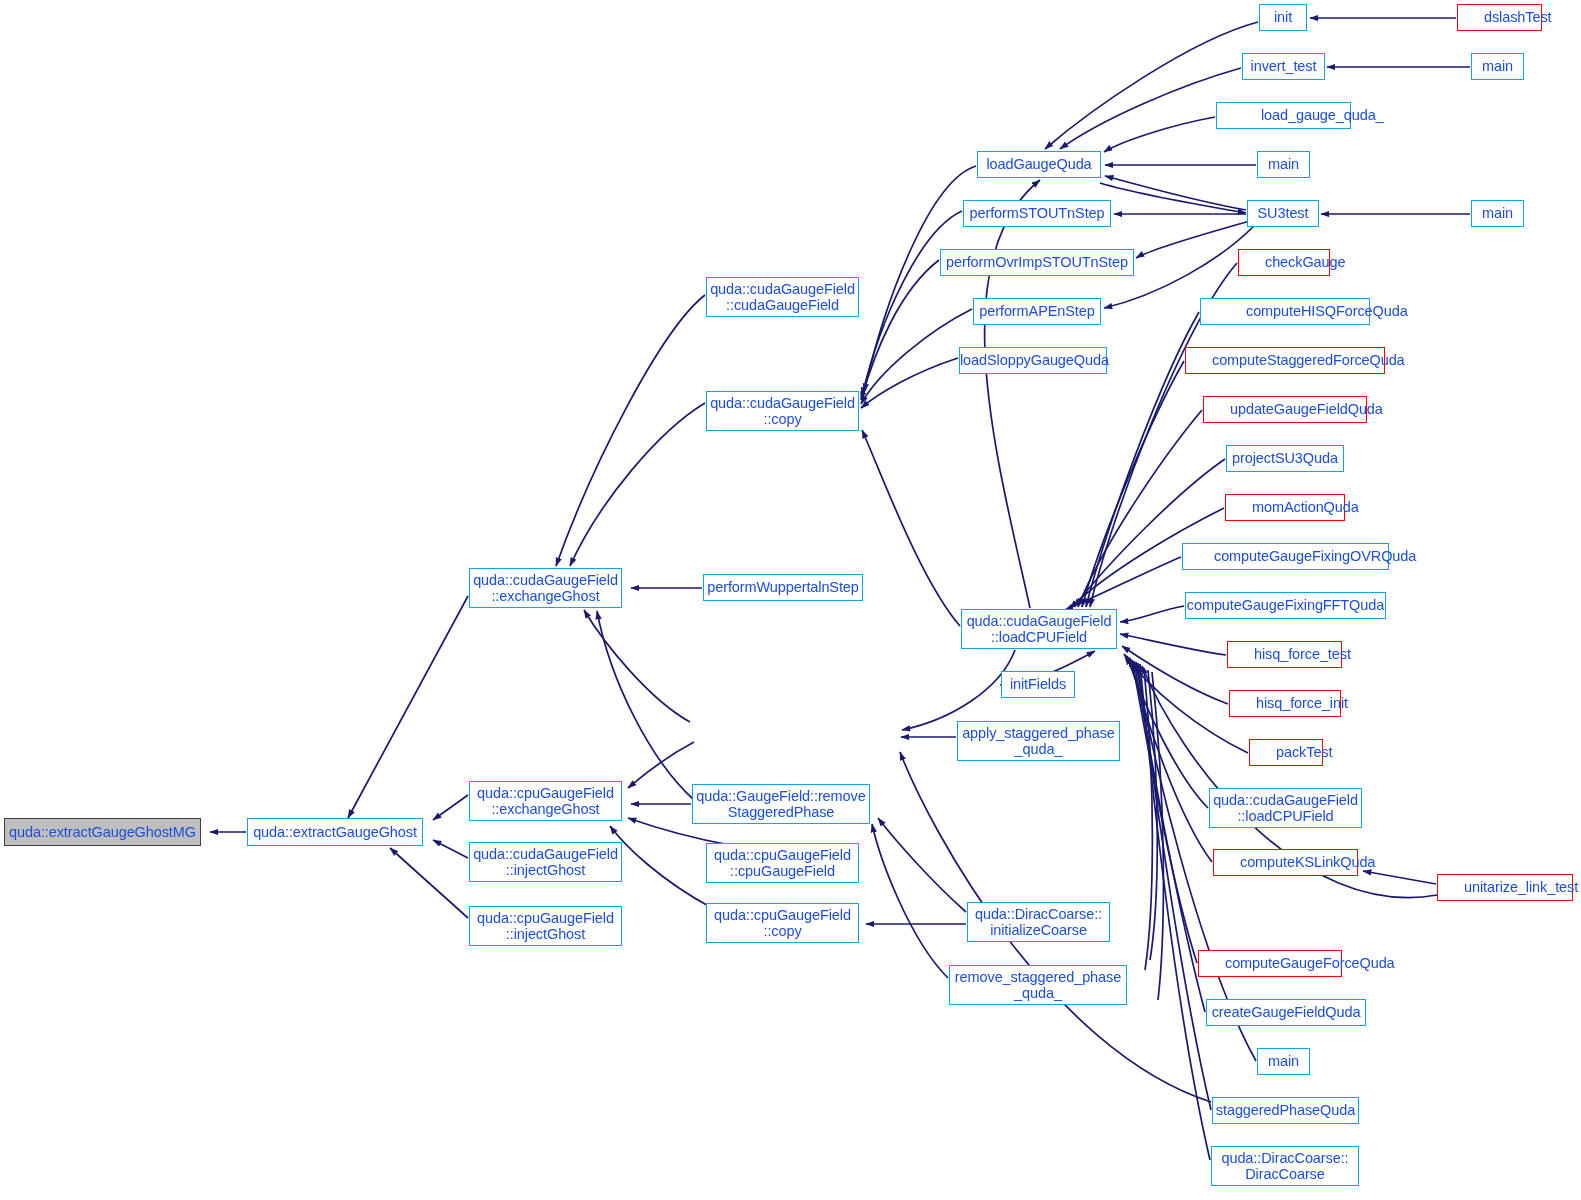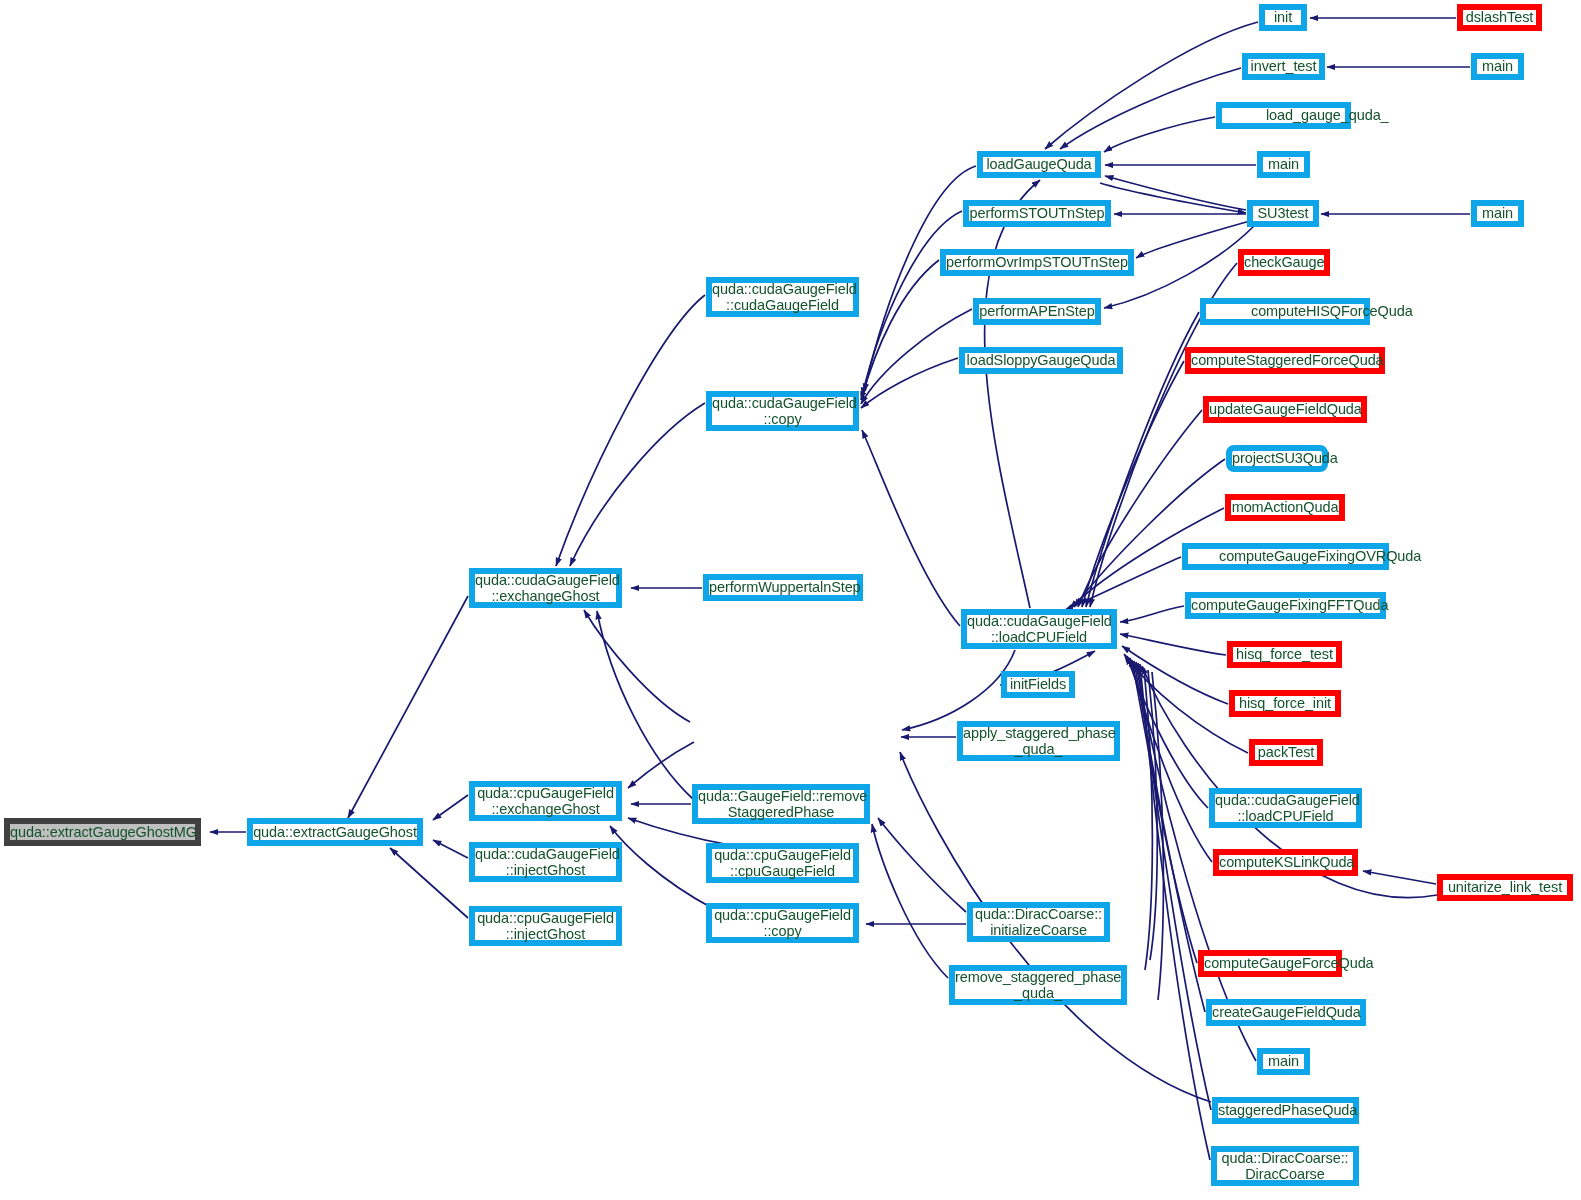--- a/index.html
+++ b/index.html
@@ -1,22 +1,22 @@
 <!DOCTYPE html>
 <html><head>
 <meta charset="utf-8">
 <style>
   html,body{margin:0;padding:0;background:#ffffff;}
   body{font-family:"Liberation Sans","DejaVu Sans",sans-serif;}
   #canvas{position:relative;width:1581px;height:1200px;background:#ffffff;overflow:hidden;}
   svg#edges{position:absolute;left:0;top:0;width:1581px;height:1200px;pointer-events:none;}
   .node{position:absolute;box-sizing:border-box;display:flex;align-items:center;justify-content:center;
-        text-align:center;background:#ffffff;border:6px solid #0ea5e9;color:#14532d;
+        text-align:center;background:#ffffff;border:1px solid #0ea5e9;color:#1d4ed8;
         font-size:14.5px;line-height:1.12;letter-spacing:-0.1px;}
-  .node.red{border-color:#ff0000;}
+  .node.red{border-color:#ff0000;padding-left:26px;}
   .node.grey{background:#bfbfbf;border-color:#404040;}
   .node span{display:block;width:100%;padding:0 4px;}
 </style>
 </head>
 <body>
 
 <div id="canvas">
   <svg id="edges" viewBox="0 0 1581 1200">
     <defs>
       <marker id="ah" markerWidth="9" markerHeight="9" refX="8.4" refY="3.2" orient="auto" markerUnits="userSpaceOnUse">
@@ -149,21 +149,21 @@
     </div>
     <div class="node" style="left: 963px; top: 200px; width: 148px; height: 27px;">
       <span>performSTOUTnStep</span>
     </div>
     <div class="node" style="left: 940px; top: 249px; width: 194px; height: 27px;">
       <span>performOvrImpSTOUTnStep</span>
     </div>
     <div class="node" style="left: 973px; top: 298px; width: 128px; height: 27px;">
       <span>performAPEnStep</span>
     </div>
-    <div class="node" style="left: 959px; top: 347px; width: 164px; height: 27px; justify-content: center;">
+    <div class="node" style="left: 959px; top: 347px; width: 148px; height: 27px; justify-content: center;">
       <span>loadSloppyGaugeQuda</span>
     </div>
     <div class="node" style="left: 961px; top: 609px; width: 156px; height: 40px;">
       <span>quda::cudaGaugeField<br>::loadCPUField</span>
     </div>
     <div class="node" style="left: 1001px; top: 671px; width: 74px; height: 27px;">
       <span>initFields</span>
     </div>
     <div class="node" style="left: 957px; top: 721px; width: 163px; height: 40px;">
       <span>apply_staggered_phase<br>_quda_</span>
@@ -194,21 +194,21 @@
     </div>
     <div class="node" style="left: 1200px; top: 298px; width: 170px; height: 27px; padding-left: 45px;">
       <span>computeHISQForceQuda</span>
     </div>
     <div class="node red" style="left: 1185px; top: 347px; width: 200px; height: 27px;">
       <span>computeStaggeredForceQuda</span>
     </div>
     <div class="node red" style="left: 1203px; top: 396px; width: 164px; height: 27px;">
       <span>updateGaugeFieldQuda</span>
     </div>
-    <div class="node" style="left: 1226px; top: 445px; width: 102px; height: 27px; border-radius: 8px;">
+    <div class="node" style="left: 1226px; top: 445px; width: 118px; height: 27px;">
       <span>projectSU3Quda</span>
     </div>
     <div class="node red" style="left: 1225px; top: 494px; width: 120px; height: 27px;">
       <span>momActionQuda</span>
     </div>
     <div class="node" style="left: 1182px; top: 543px; width: 207px; height: 27px; padding-left: 31px;">
       <span>computeGaugeFixingOVRQuda</span>
     </div>
     <div class="node" style="left: 1185px; top: 592px; width: 201px; height: 27px;">
       <span>computeGaugeFixingFFTQuda</span>

